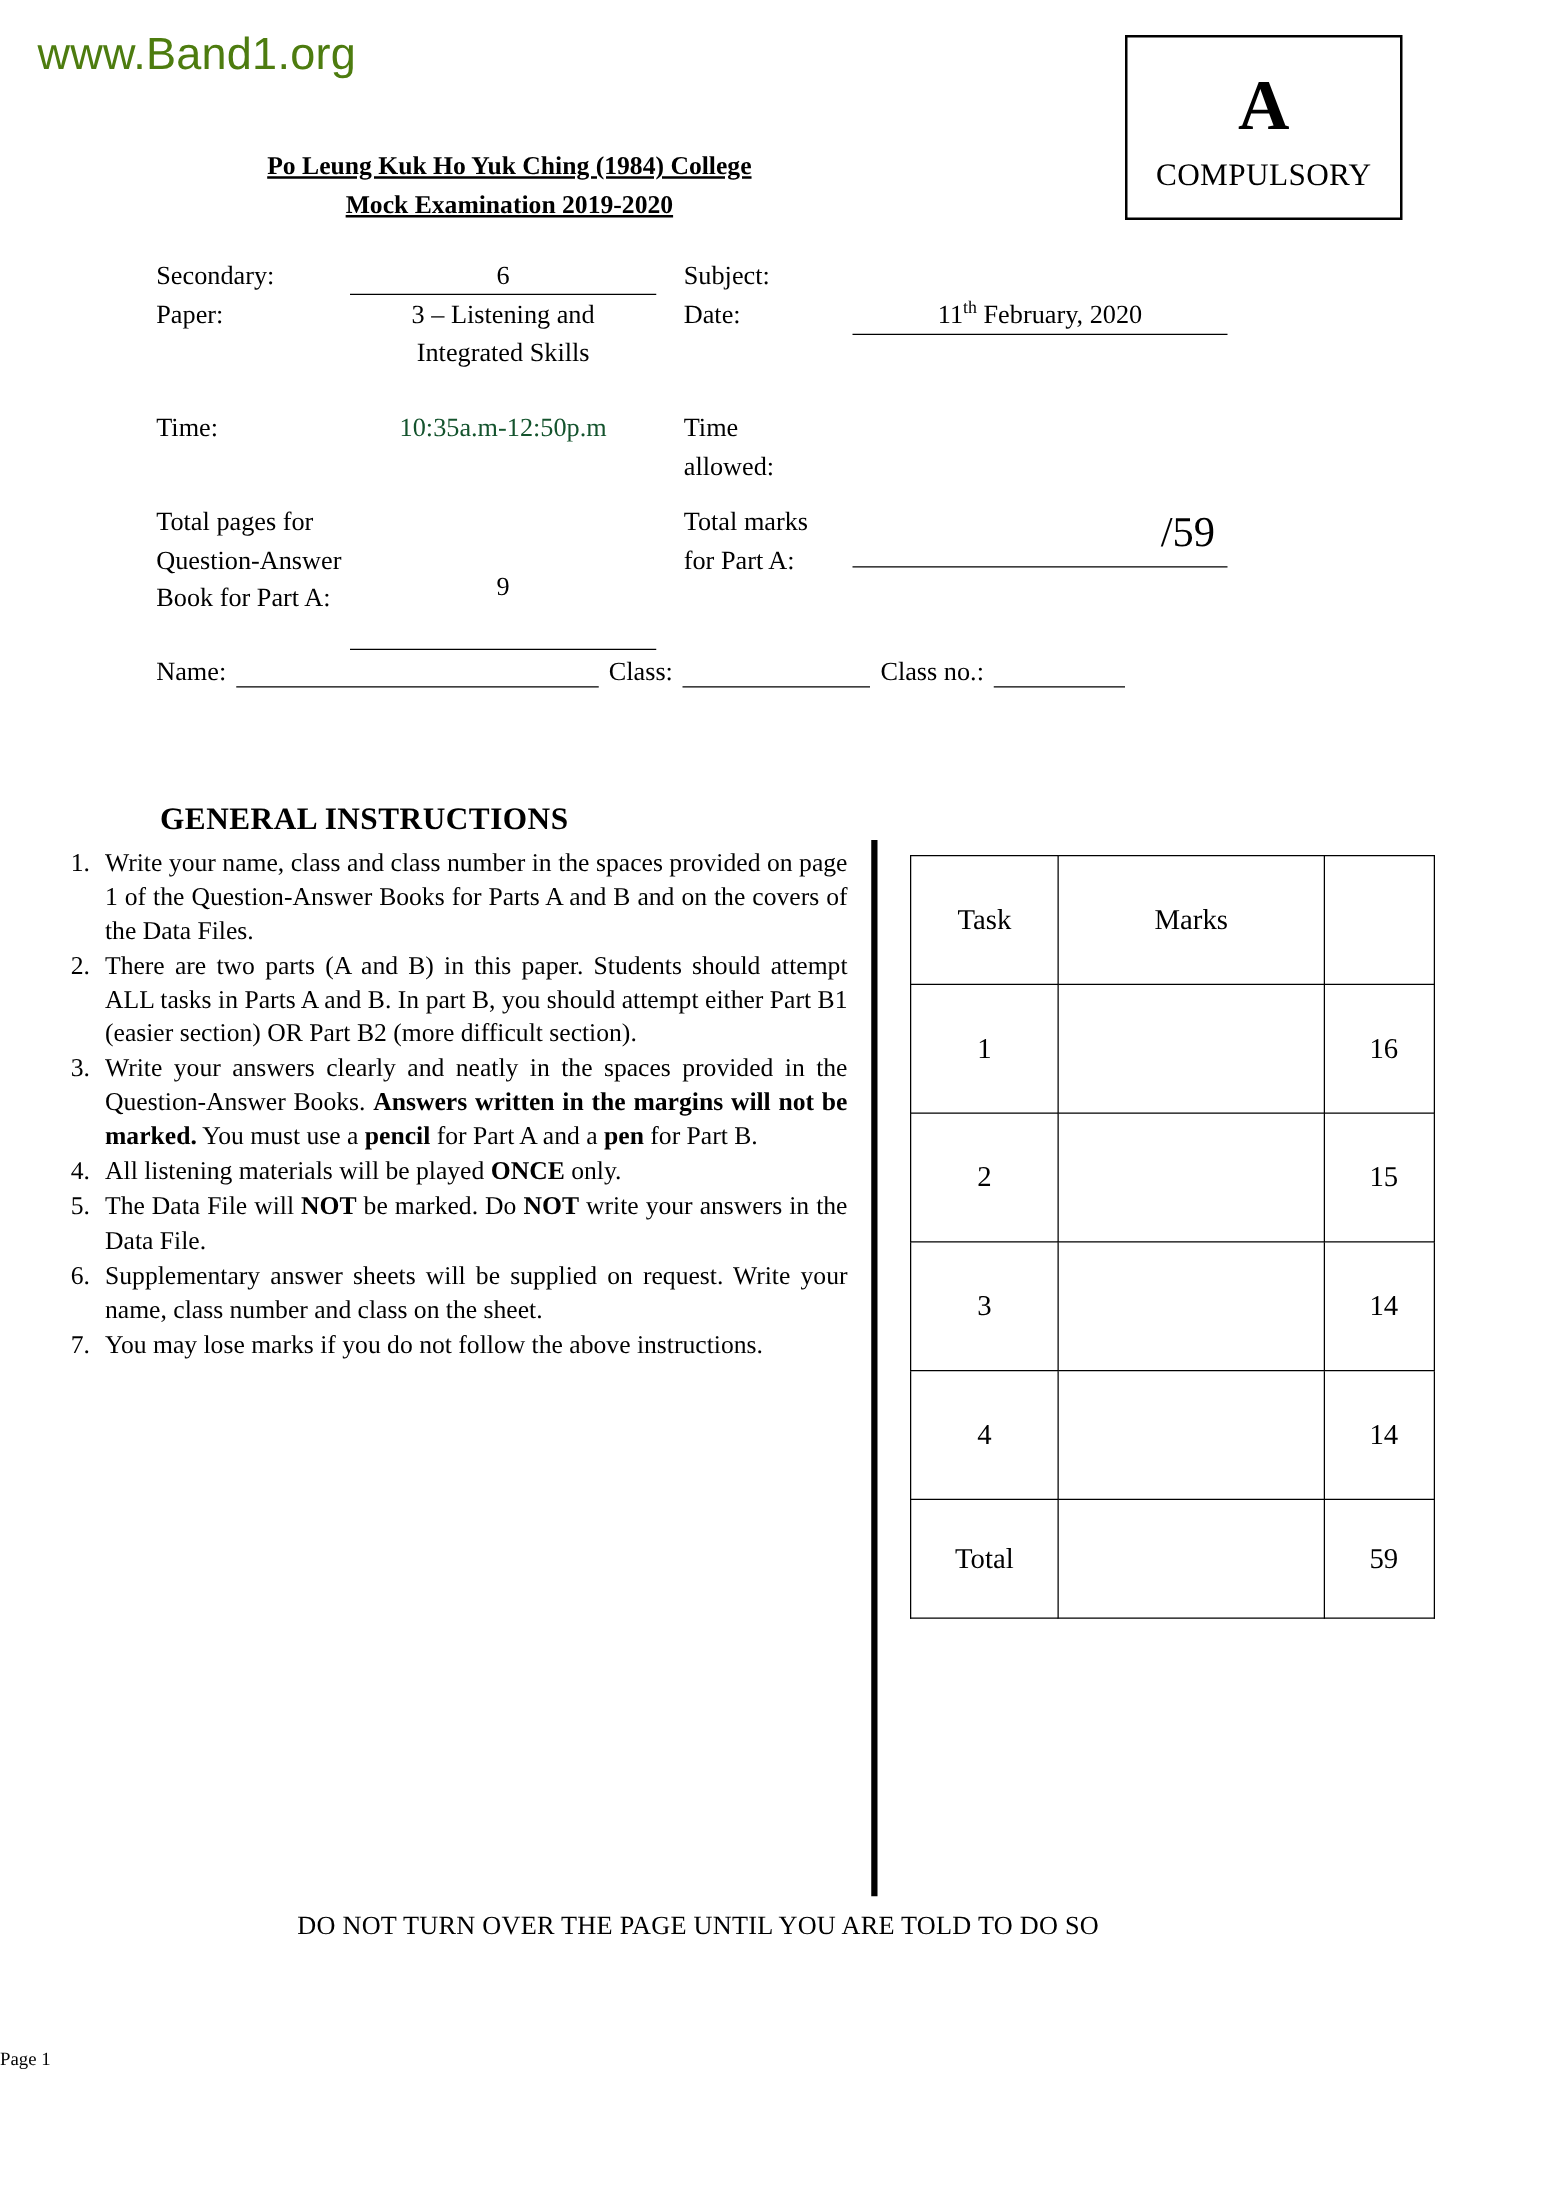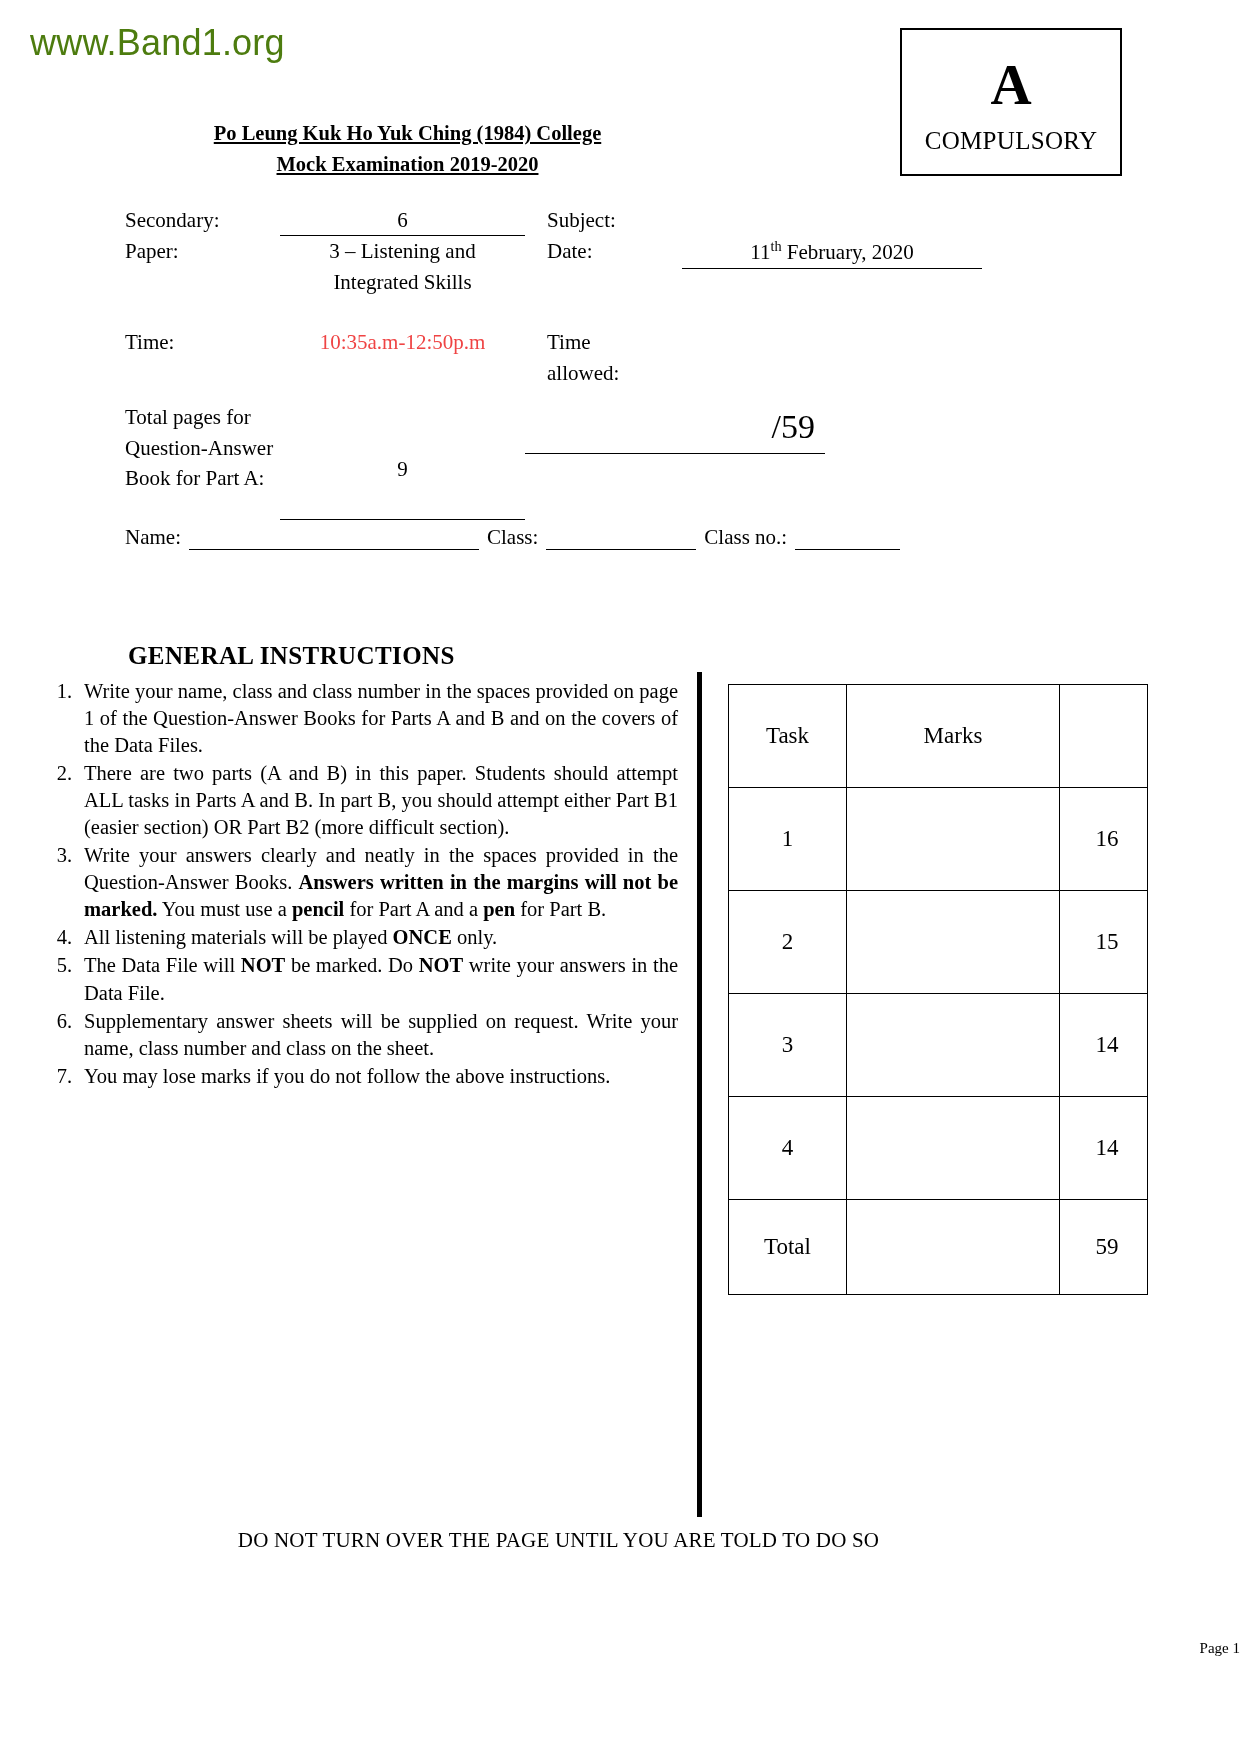--- a/index.html
+++ b/index.html
@@ -109,21 +109,21 @@
   }
   .val2 {
     width: 300px;
     flex: none;
     text-align: center;
     line-height: 1.45;
   }
   .val2.underline {
     border-bottom: 1.5px solid #000;
   }
-  .red { color: #ef4444; }
+  .red { color: #14532d; }
   .spacer-line {
     height: 30px;
   }
   .marks-big {
     font-size: 34px;
     text-align: right;
     padding-right: 10px;
   }
 
   
@@ -214,21 +214,21 @@
     width: 1117px;
     text-align: center;
     font-size: 21px;
     letter-spacing: .2px;
   }
   .page-num {
     position: absolute;
     top: 1640px;
     left: 0;
     width: 1240px;
-    text-align: right;
+    text-align: left;
     font-size: 15px;
   }
   sup { font-size: .68em; vertical-align: super; }
 </style>
 </head>
 <body>
 
 <div class="page">
 
   <div class="site-name">www.Band1.org</div>
@@ -275,20 +275,24 @@
     <div class="info-row" style="margin-top:14px;">
       <div class="lbl">
         <div>Total pages for</div>
         <div>Question-Answer</div>
         <div>Book for Part A:</div>
       </div>
       <div class="val">
         <div style="height:52px;"></div>
         <div>9</div>
         <div style="height:34px; border-bottom:1.5px solid #000;"></div>
+      </div>
+      <div class="lbl2">
+        <div>Total marks</div>
+        <div>for Part A:</div>
       </div>
       <div class="val2">
         <div class="marks-big">/59</div>
         <div style="border-bottom:1.5px solid #000; height:2px;"></div>
       </div>
     </div>
 
   </div>
 
   <div class="name-row">

